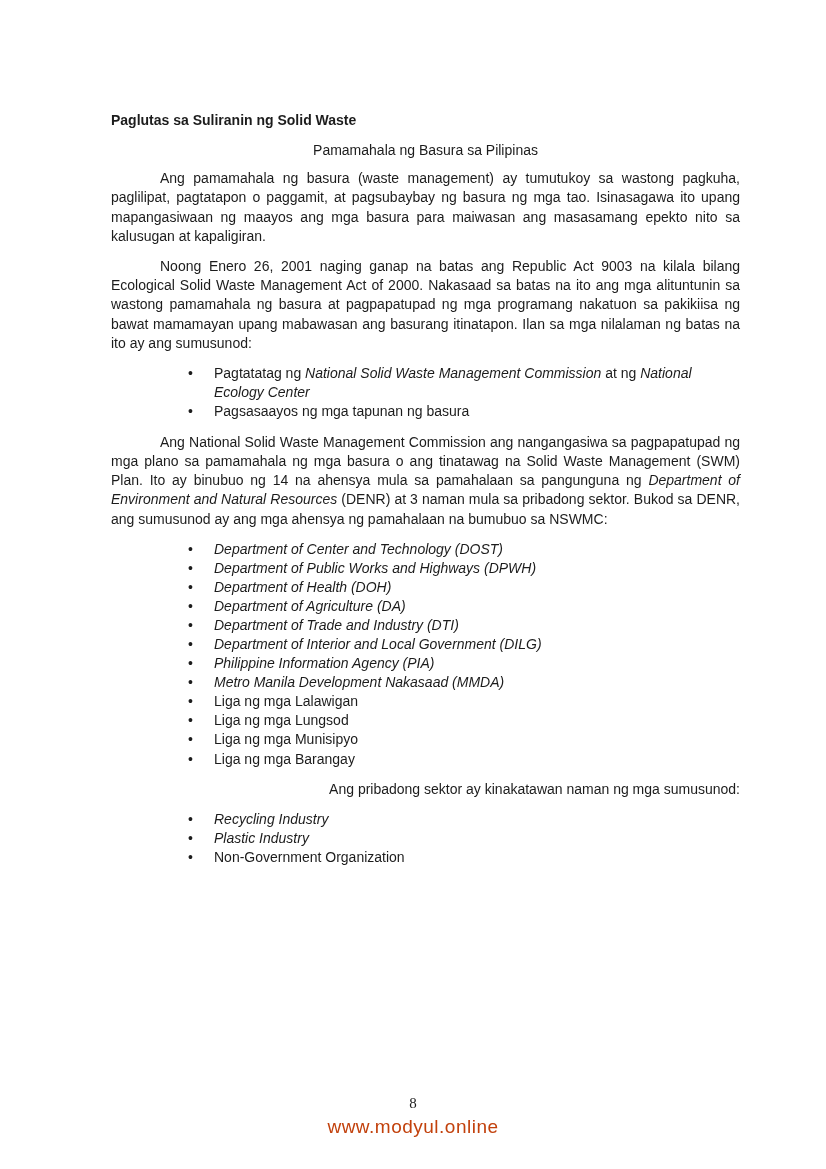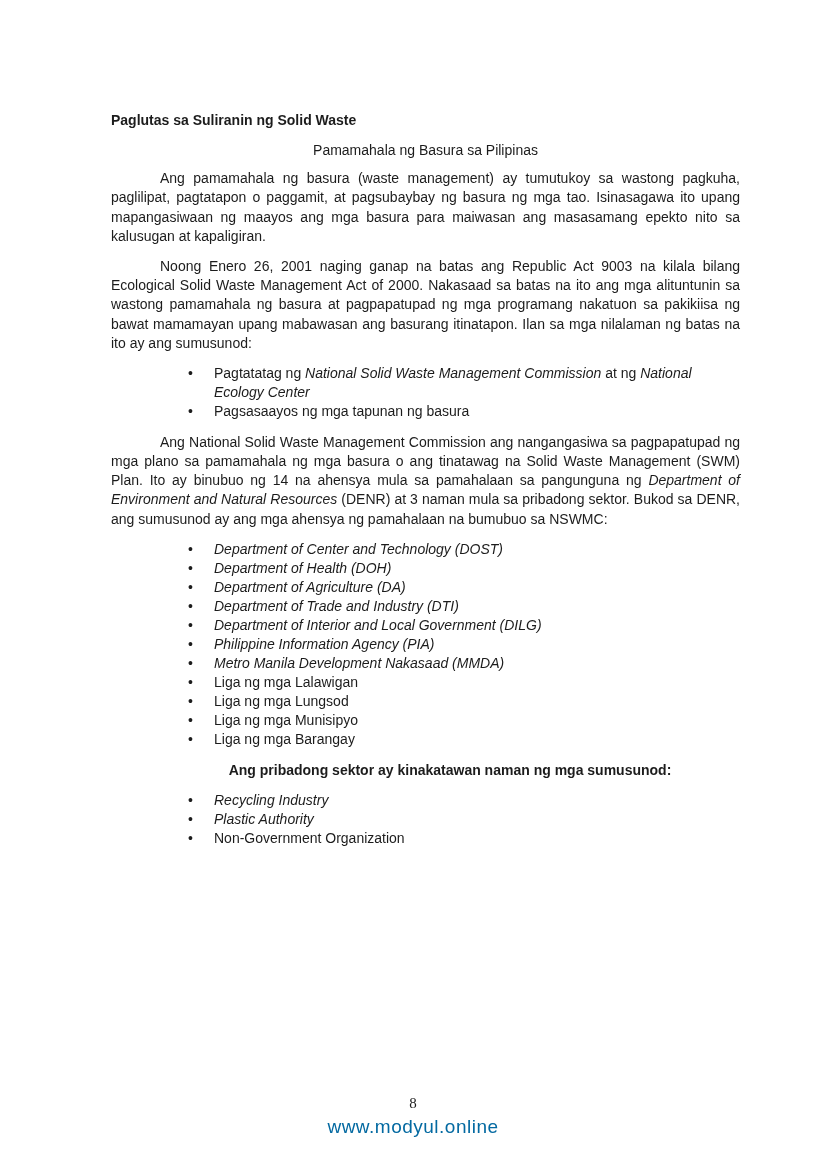--- a/index.html
+++ b/index.html
@@ -29,21 +29,21 @@
   }
   p.doc-subheading {
     margin: 0 0 9px 0;
     text-align: center;
   }
   p.body-para {
     margin: 0 0 10.5px 0;
     text-align: justify;
     text-indent: 49px;
   }
-  p.body-para.no-justify { text-align: center; font-weight: bold; }
+  p.body-para.no-justify { text-align: right; }
   ul.bullet-list {
     list-style: none;
     margin: 0 0 11.5px 0;
     padding: 0 0 0 103px;
   }
   ul.bullet-list li {
     position: relative;
     line-height: 19.1px;
   }
   ul.bullet-list li::before {
@@ -66,21 +66,21 @@
   }
   .watermark {
     position: absolute;
     top: 1117px;
     left: 0;
     width: 826px;
     text-align: center;
     font-family: "Liberation Sans", sans-serif;
     font-size: 19px;
     letter-spacing: 0.5px;
-    color: #0369a1;
+    color: #c2410c;
   }
 </style>
 </head>
 <body>
 
 <div class="page">
   <main class="content">
 
     <h1 class="doc-heading">Paglutas sa Suliranin ng Solid Waste</h1>
 
@@ -92,37 +92,38 @@
 
     <ul class="bullet-list">
       <li><span>Pagtatatag ng </span><span class="it">National Solid Waste Management Commission</span><span> at ng </span><span class="it">National Ecology Center</span></li>
       <li><span>Pagsasaayos ng mga tapunan ng basura</span></li>
     </ul>
 
     <p class="body-para"><span>Ang National Solid Waste Management Commission ang nangangasiwa sa pagpapatupad ng mga plano sa pamamahala ng mga basura o ang tinatawag na Solid Waste Management (SWM) Plan. Ito ay binubuo ng 14 na ahensya mula sa pamahalaan sa pangunguna ng </span><span class="it">Department of Environment and Natural Resources</span><span> (DENR) at 3 naman mula sa pribadong sektor. Bukod sa DENR, ang sumusunod ay ang mga ahensya ng pamahalaan na bumubuo sa NSWMC:</span></p>
 
     <ul class="bullet-list">
       <li><span class="it">Department of Center and Technology (DOST)</span></li>
+      <li><span class="it">Department of Public Works and Highways (DPWH)</span></li>
       <li><span class="it">Department of Health (DOH)</span></li>
       <li><span class="it">Department of Agriculture (DA)</span></li>
       <li><span class="it">Department of Trade and Industry (DTI)</span></li>
       <li><span class="it">Department of Interior and Local Government (DILG)</span></li>
       <li><span class="it">Philippine Information Agency (PIA)</span></li>
       <li><span class="it">Metro Manila Development Nakasaad (MMDA)</span></li>
       <li><span>Liga ng mga Lalawigan</span></li>
       <li><span>Liga ng mga Lungsod</span></li>
       <li><span>Liga ng mga Munisipyo</span></li>
       <li><span>Liga ng mga Barangay</span></li>
     </ul>
 
     <p class="body-para no-justify"><span>Ang pribadong sektor ay kinakatawan naman ng mga sumusunod:</span></p>
 
     <ul class="bullet-list">
       <li><span class="it">Recycling Industry</span></li>
-      <li><span class="it">Plastic Authority</span></li>
+      <li><span class="it">Plastic Industry</span></li>
       <li><span>Non-Government Organization</span></li>
     </ul>
 
   </main>
 
   <div class="page-number">8</div>
   <div class="watermark">www.modyul.online</div>
 </div>
 
 </body></html>

